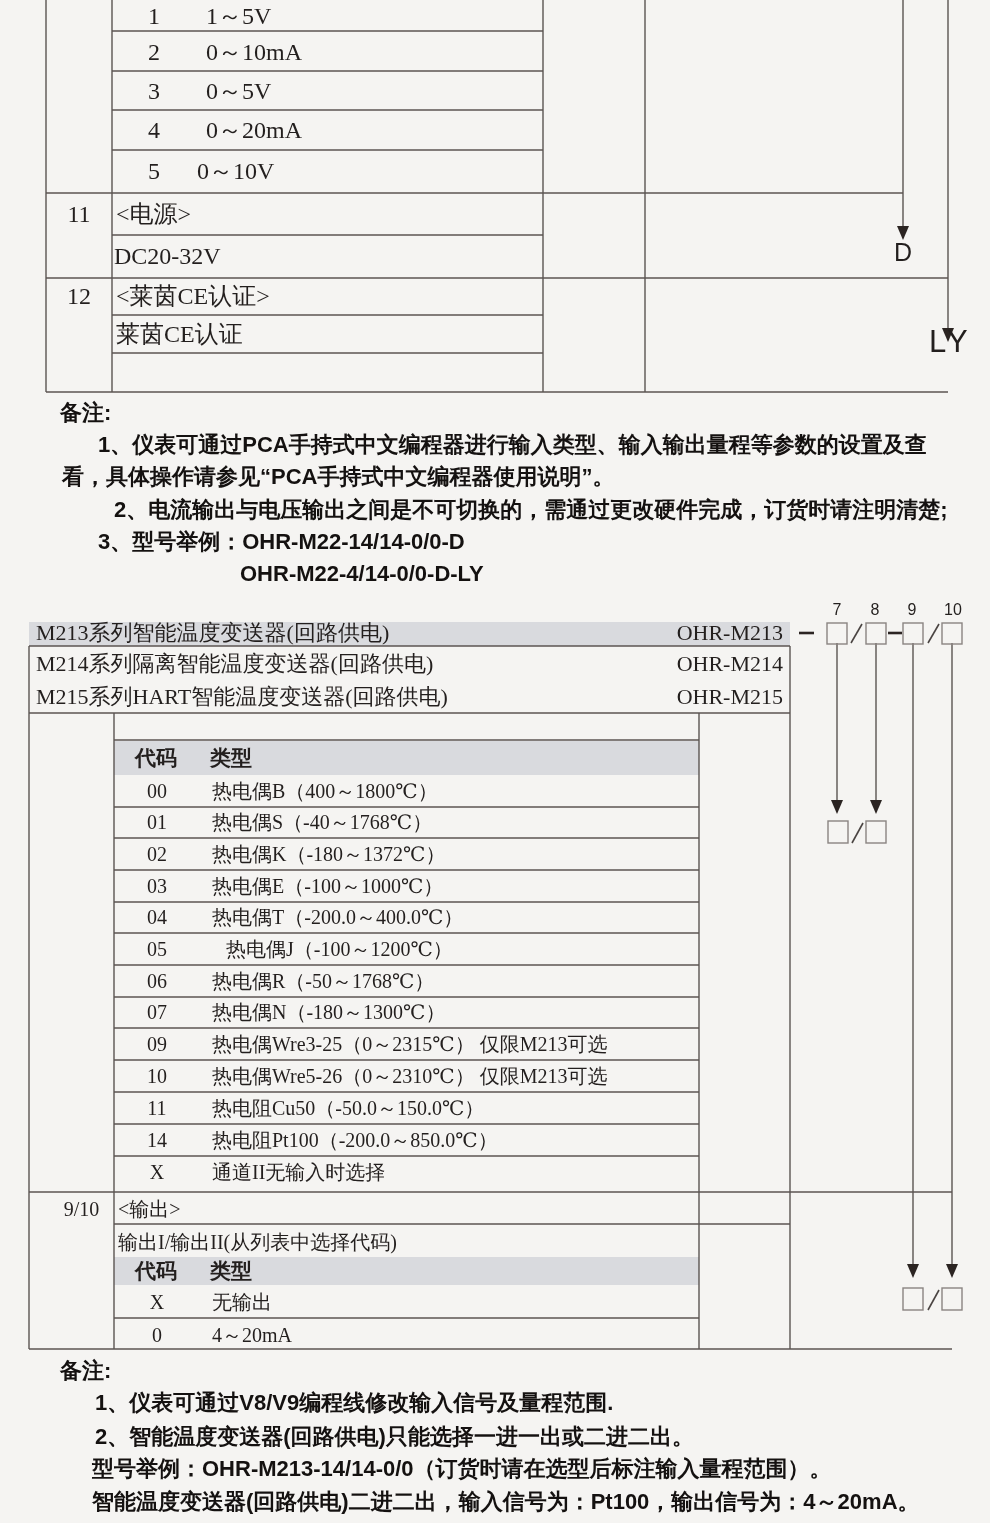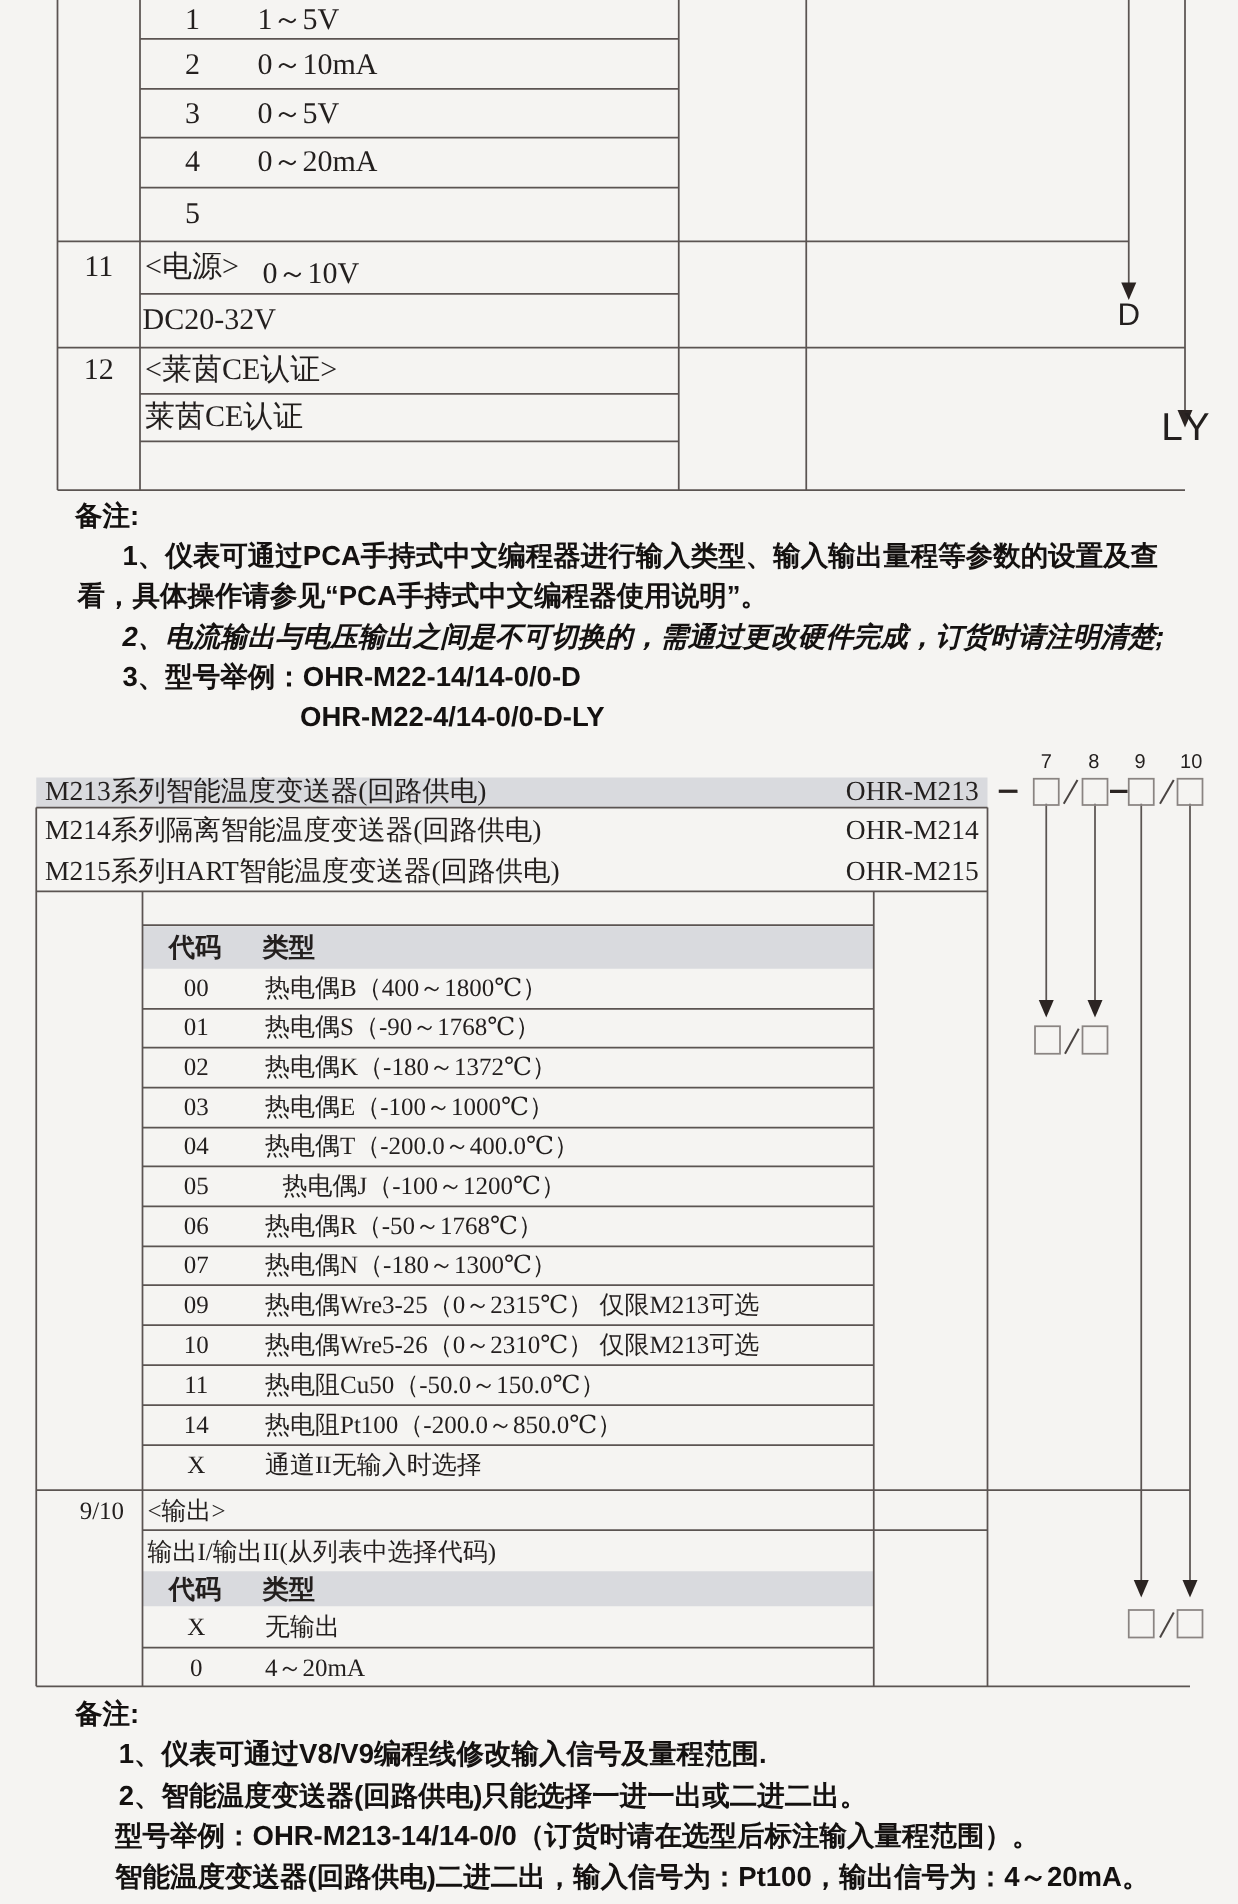--- a/index.html
+++ b/index.html
@@ -116,37 +116,37 @@
 
   <div class="t serif f24 code1" style="top:4px;">1</div>
   <div class="t serif f24" style="left:206px;top:4px;">1～5V</div>
   <div class="t serif f24 code1" style="top:40px;">2</div>
   <div class="t serif f24" style="left:206px;top:40px;">0～10mA</div>
   <div class="t serif f24 code1" style="top:79px;">3</div>
   <div class="t serif f24" style="left:206px;top:79px;">0～5V</div>
   <div class="t serif f24 code1" style="top:118px;">4</div>
   <div class="t serif f24" style="left:206px;top:118px;">0～20mA</div>
   <div class="t serif f24 code1" style="top:159px;">5</div>
-  <div class="t serif f24" style="left:210px;top:159px;margin-top:48px;">0～10V</div>
+  <div class="t serif f24" style="left:197px;top:159px;">0～10V</div>
 
   <div class="t serif f24" style="left:46px;width:66px;text-align:center;top:202px;">11</div>
   <div class="t serif f24" style="left:116px;top:202px;">&lt;电源&gt;</div>
   <div class="t serif f24" style="left:114px;top:244px;">DC20-32V</div>
 
   <div class="t serif f24" style="left:46px;width:66px;text-align:center;top:284px;">12</div>
   <div class="t serif f24" style="left:116px;top:284px;">&lt;莱茵CE认证&gt;</div>
   <div class="t serif f24" style="left:116px;top:322px;">莱茵CE认证</div>
 
   <div class="t sans" style="left:894px;top:240px;font-size:25px;">D</div>
   <div class="t sans" style="left:929px;top:326px;font-size:31px;letter-spacing:3px;">LY</div>
 
   <div class="t note f22" style="left:60px;top:402px;">备注:</div>
   <div class="t note f22" style="left:98px;top:434px;">1、仪表可通过PCA手持式中文编程器进行输入类型、输入输出量程等参数的设置及查</div>
   <div class="t note f22" style="left:62px;top:466px;">看，具体操作请参见“PCA手持式中文编程器使用说明”。</div>
-  <div class="t note f22" style="left:98px;top:499px;font-style:italic;">2、电流输出与电压输出之间是不可切换的，需通过更改硬件完成，订货时请注明清楚;</div>
+  <div class="t note f22" style="left:114px;top:499px;">2、电流输出与电压输出之间是不可切换的，需通过更改硬件完成，订货时请注明清楚;</div>
   <div class="t note f22" style="left:98px;top:531px;">3、型号举例：OHR-M22-14/14-0/0-D</div>
   <div class="t note f22" style="left:240px;top:563px;">OHR-M22-4/14-0/0-D-LY</div>
 
   <div class="t serif f22" style="left:36px;top:622px;">M213系列智能温度变送器(回路供电)</div>
   <div class="t serif f22 ohr" style="top:622px;">OHR-M213</div>
   <div class="t serif f22" style="left:36px;top:653px;">M214系列隔离智能温度变送器(回路供电)</div>
   <div class="t serif f22 ohr" style="top:653px;">OHR-M214</div>
   <div class="t serif f22" style="left:36px;top:686px;">M215系列HART智能温度变送器(回路供电)</div>
   <div class="t serif f22 ohr" style="top:686px;">OHR-M215</div>
 
@@ -154,21 +154,21 @@
   <div class="t sans f16" style="left:867px;width:16px;text-align:center;top:602px;">8</div>
   <div class="t sans f16" style="left:904px;width:16px;text-align:center;top:602px;">9</div>
   <div class="t sans f16" style="left:943px;width:20px;text-align:center;top:602px;">10</div>
 
   <div class="t serif f21 bold" style="left:135px;top:748px;">代码</div>
   <div class="t serif f21 bold" style="left:210px;top:748px;">类型</div>
 
   <div class="t serif f20 code2" style="top:781px;">00</div>
   <div class="t serif f20" style="left:212px;top:781px;">热电偶B（400～1800℃）</div>
   <div class="t serif f20 code2" style="top:812px;">01</div>
-  <div class="t serif f20" style="left:212px;top:812px;">热电偶S（-90～1768℃）</div>
+  <div class="t serif f20" style="left:212px;top:812px;">热电偶S（-40～1768℃）</div>
   <div class="t serif f20 code2" style="top:844px;">02</div>
   <div class="t serif f20" style="left:212px;top:844px;">热电偶K（-180～1372℃）</div>
   <div class="t serif f20 code2" style="top:876px;">03</div>
   <div class="t serif f20" style="left:212px;top:876px;">热电偶E（-100～1000℃）</div>
   <div class="t serif f20 code2" style="top:907px;">04</div>
   <div class="t serif f20" style="left:212px;top:907px;">热电偶T（-200.0～400.0℃）</div>
   <div class="t serif f20 code2" style="top:939px;">05</div>
   <div class="t serif f20" style="left:226px;top:939px;">热电偶J（-100～1200℃）</div>
   <div class="t serif f20 code2" style="top:971px;">06</div>
   <div class="t serif f20" style="left:212px;top:971px;">热电偶R（-50～1768℃）</div>

